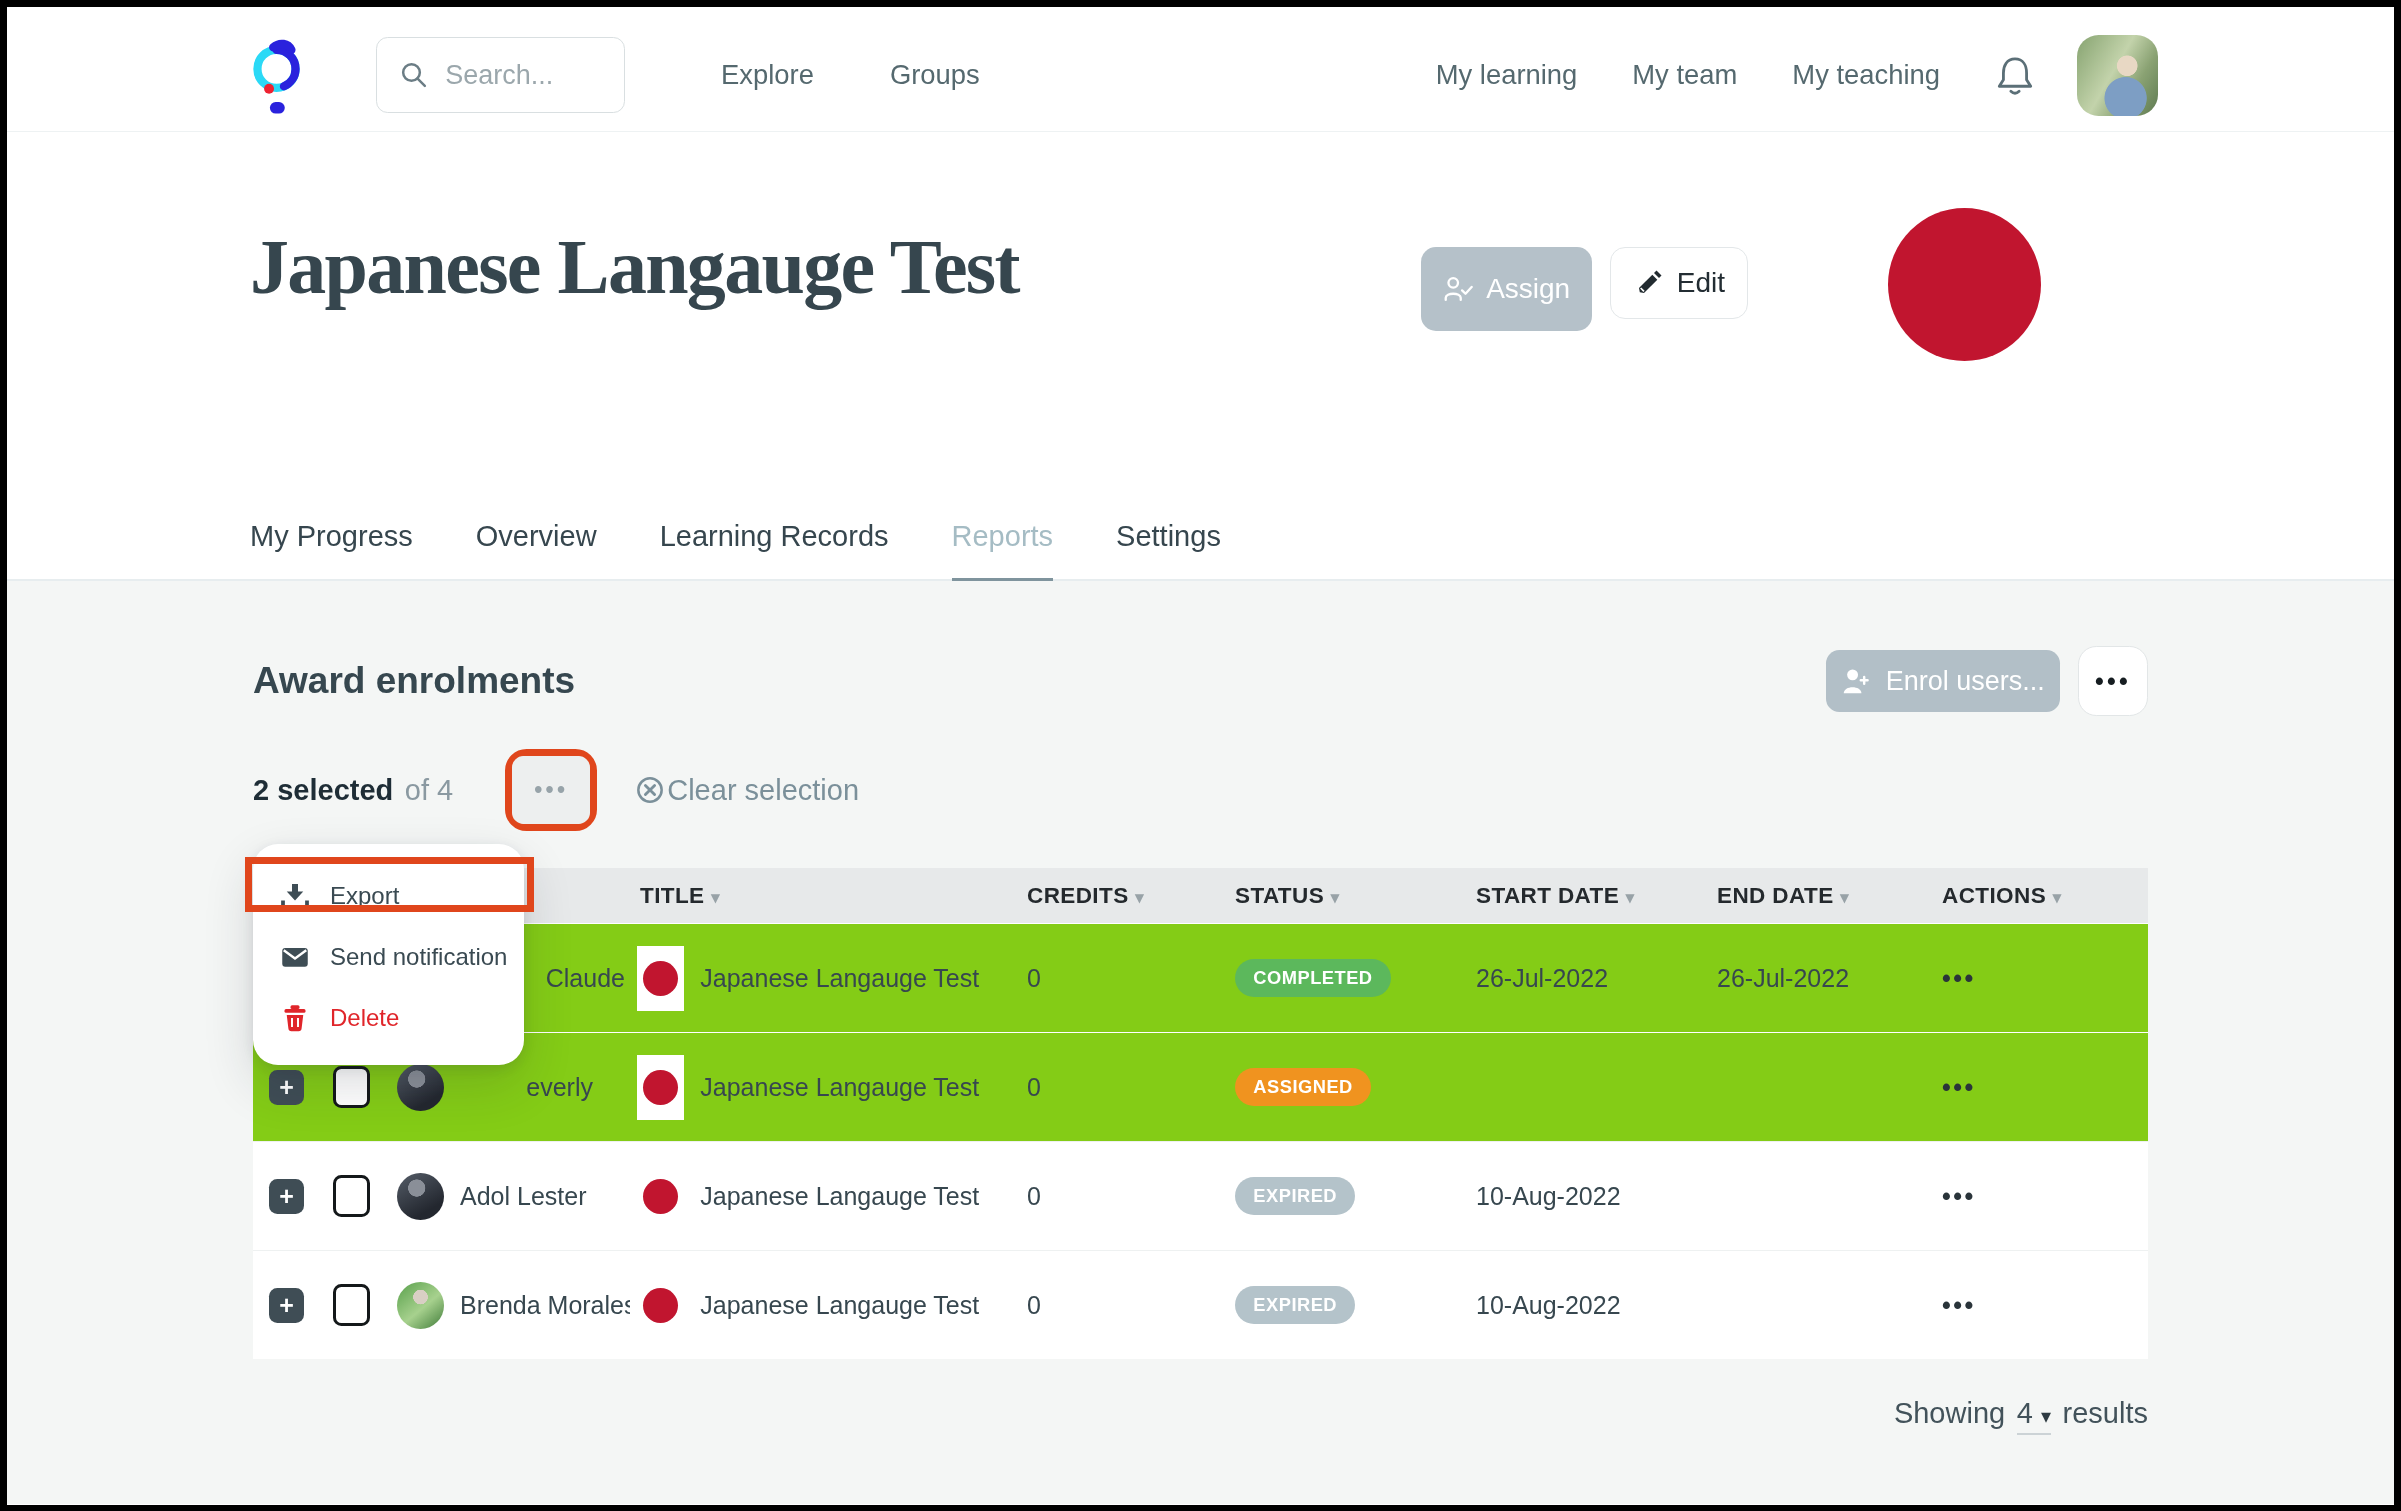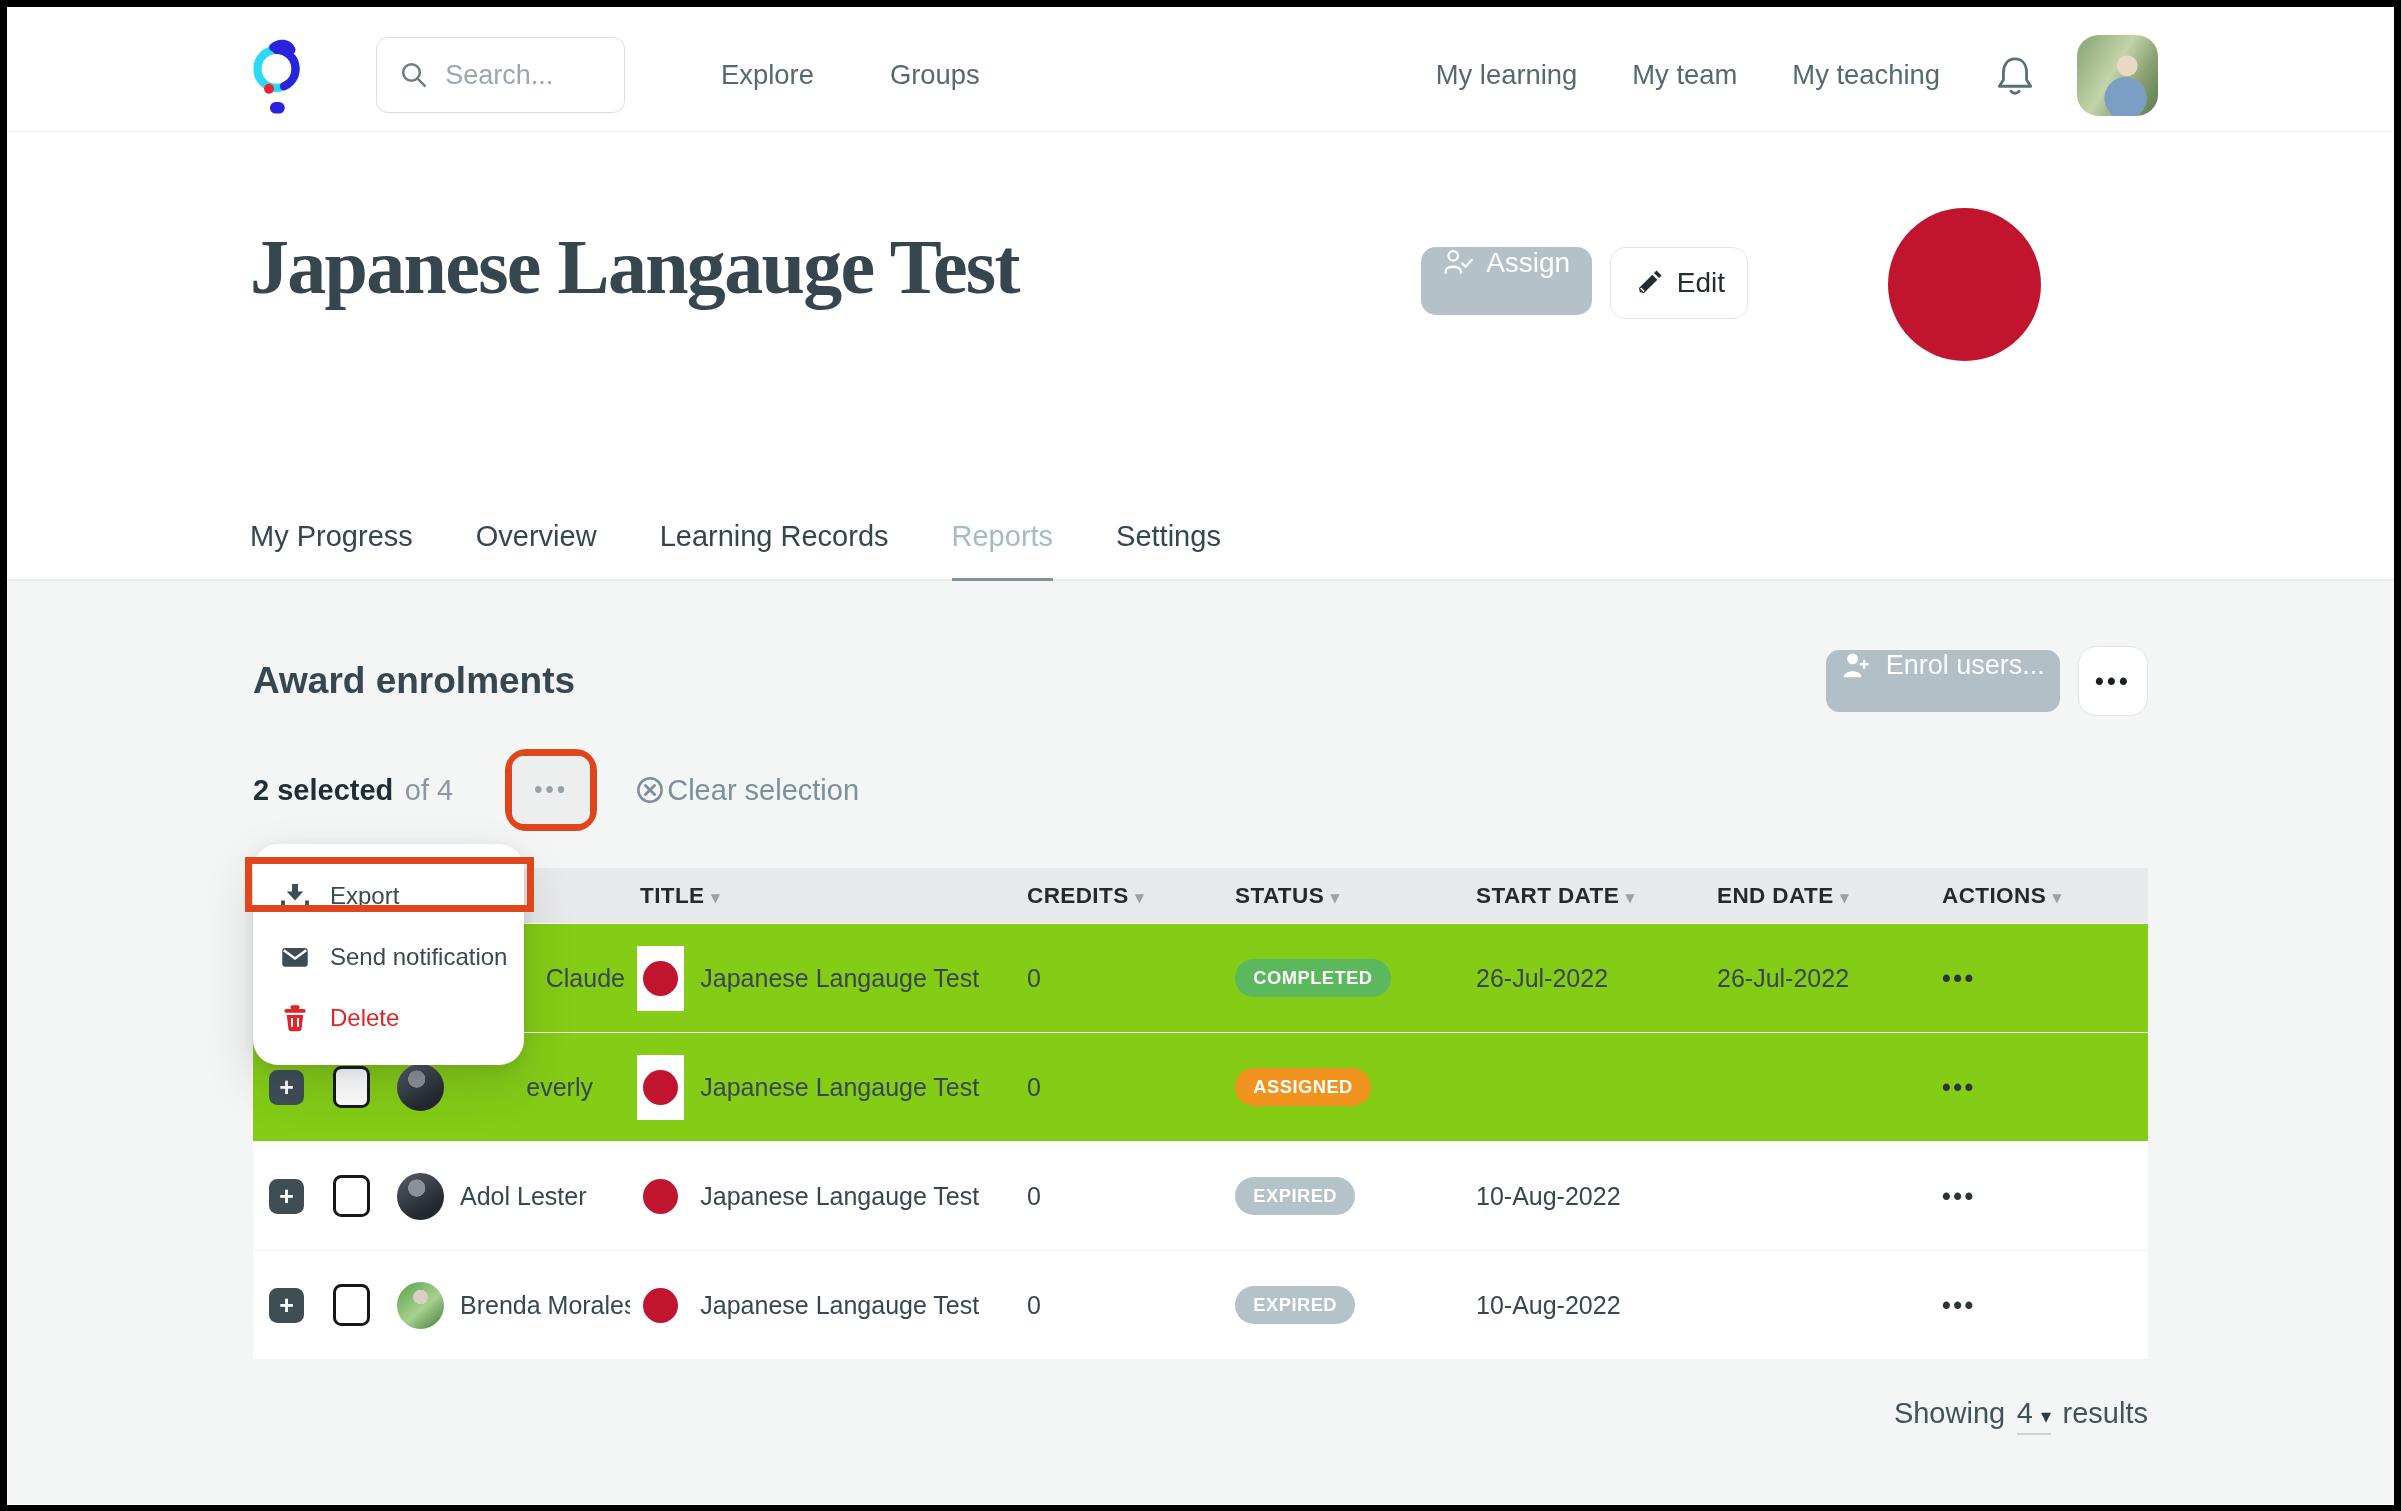--- a/index.html
+++ b/index.html
@@ -27,40 +27,40 @@
     background:
       radial-gradient(circle at 62% 38%, #e8d8c4 0 14%, rgba(0,0,0,0) 15%),
       radial-gradient(circle at 60% 78%, #7d9ec4 0 26%, rgba(0,0,0,0) 27%),
       linear-gradient(120deg,#86a370,#c3d3ab 45%,#8aa273 70%,#5e7a51);
   }
   
   .hero { position:relative; height:449px; background:#fff; }
   .hero h1 { position:absolute; left:243px; top:90px; font-family:"Liberation Serif", serif;
              font-weight:700; font-size:78px; letter-spacing:-1.7px; color:#36464e; }
   .hero-actions { position:absolute; left:1414px; top:115px; display:flex; gap:18.3px; }
-  .btn-assign { width:171px; height:68px; background:#b5c1c9; border:none; border-radius:15px;
-                color:#fff; font-size:28px; display:flex; justify-content:center;
+  .btn-assign { width:171px; height:84px; background:#b5c1c9; border:none; border-radius:15px;
+                color:#fff; font-size:28px; display:flex; align-items:center; justify-content:center;
                 gap:13.3px; cursor:pointer; font-family:inherit;}
   .btn-edit { width:138px; height:72px; background:#fff; border:1.7px solid #e3e7e9; border-radius:15px;
               color:#232d33; font-size:28px; display:flex; align-items:center; justify-content:center;
               gap:13.3px; cursor:pointer; font-family:inherit;}
   .flag-circle { position:absolute; left:1881px; top:76px; width:153px; height:153px;
                  border-radius:50%; background:#c1152f; }
   .tabs { position:absolute; bottom:0; left:0; right:0; padding-left:243px;
           border-bottom:2.5px solid #e7edef; display:flex; gap:63px; }
   .tab { font-size:29px; color:#36464e; padding-bottom:25px; border-bottom:5.8px solid transparent;
          margin-bottom:-4.2px; cursor:pointer; }
   .tab.active { color:#a5bcc4; border-bottom-color:#7f949d; }
   
   .content { position:relative; height:923px; background:#f4f6f5; padding:0 246px; }
   .heading-row { padding-top:65px; display:flex; align-items:center; justify-content:space-between; }
   .heading-row h2 { font-size:37px; font-weight:bold; color:#36474f; }
   .heading-actions { display:flex; align-items:center; gap:18.3px; }
   .btn-enrol { width:234px; height:62px; border:none; border-radius:13.3px; background:#b2bfc7;
-               color:#fff; font-size:27px; display:flex; justify-content:center;
+               color:#fff; font-size:27px; display:flex; align-items:center; justify-content:center;
                gap:15px; cursor:pointer; font-family:inherit;}
   .btn-more-top { width:70px; height:70px; background:#fff; border:1.7px solid #e2e6e7; border-radius:18.3px;
                   font-size:25px; font-weight:bold; color:#161d21; letter-spacing:3.3px;
                   display:flex; align-items:center; justify-content:center; cursor:pointer; font-family:inherit;}
   .selection-row { margin-top:33px; display:flex; align-items:center; }
   .sel-count { font-size:29px; font-weight:bold; color:#1e2d36; }
   .sel-of { font-size:29px; color:#8a99a1; margin-left:11.6px; }
   .annot-ring { margin-left:52px; border:7.5px solid #e0461c; border-radius:21.6px; }
   .btn-more-sel { width:78px; height:68px; background:#edefef; border:none; border-radius:11.6px;
                   font-size:23px; font-weight:bold; color:#97a3a9; letter-spacing:3.3px;

